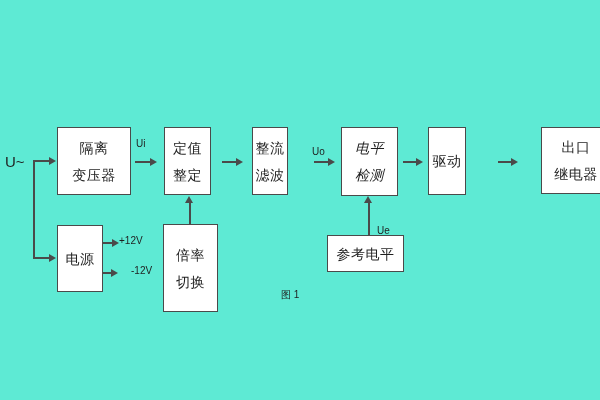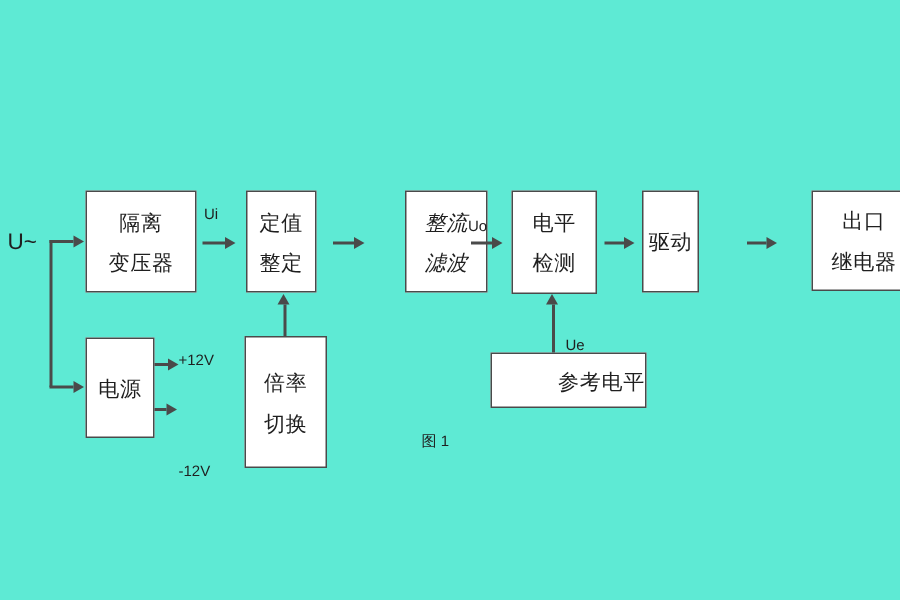--- a/index.html
+++ b/index.html
@@ -16,34 +16,34 @@
   }
   .lbl { position:absolute; font-size:10px; line-height:1.1; white-space:nowrap; }
   .hl { position:absolute; height:1.5px; background:#4a4a4a; }
   .vl { position:absolute; width:1.5px; background:#4a4a4a; }
   .ar { position:absolute; width:0; height:0; }
   .ar.r { border-left:7px solid #4a4a4a; border-top:4px solid transparent; border-bottom:4px solid transparent; }
   .ar.u { border-bottom:7px solid #4a4a4a; border-left:4px solid transparent; border-right:4px solid transparent; }
 
   #b-transformer { left:57px;  top:127px; width:74px; height:68px; }
   #b-setting     { left:164px; top:127px; width:47px; height:68px; }
-  #b-rectifier   { left:270px; top:127px; width:55px; height:68px;font-style:italic; }
-  #b-level       { left:341px; top:127px; width:57px; height:69px; }
+  #b-rectifier   { left:252px; top:127px; width:36px; height:68px; }
+  #b-level       { left:341px; top:127px; width:57px; height:69px;font-style:italic; }
   #b-drive       { left:428px; top:127px; width:38px; height:68px; }
   #b-relay       { left:520px; top:127px; width:70px; height:67px;margin-left:21px; }
   #b-power       { left:57px;  top:225px; width:46px; height:67px; }
   #b-ratio       { left:163px; top:224px; width:55px; height:88px; }
-  #b-reference   { left:327px; top:235px; width:104px; height:37px; gap:0;align-items:flex-end; }
+  #b-reference   { left:327px; top:235px; width:77px; height:37px; gap:0; }
 
   #l-input { left:5px;  top:154px; font-size:15px; }
   #l-ui    { left:136px; top:138px; }
   #l-uo    { left:312px; top:124px;margin-top:22px; }
   #l-ue    { left:377px; top:225px; }
   #l-p12   { left:119px; top:235px; }
-  #l-m12   { left:119px; top:265px;margin-top:44px; }
+  #l-m12   { left:131px; top:265px; }
   #caption { left:281px; top:289px; }
 
   
   #c-in-h1 { left:33px; top:160px; width:16px; }
   #c-in-a1 { left:49px; top:157px; }
   #c-in-v  { left:33px; top:160px; height:98px; }
   #c-in-h2 { left:33px; top:257px; width:16px; }
   #c-in-a2 { left:49px; top:254px; }
   
   #c-12-h { left:135px; top:161px; width:15px; }  #c-12-a { left:150px; top:158px; }

